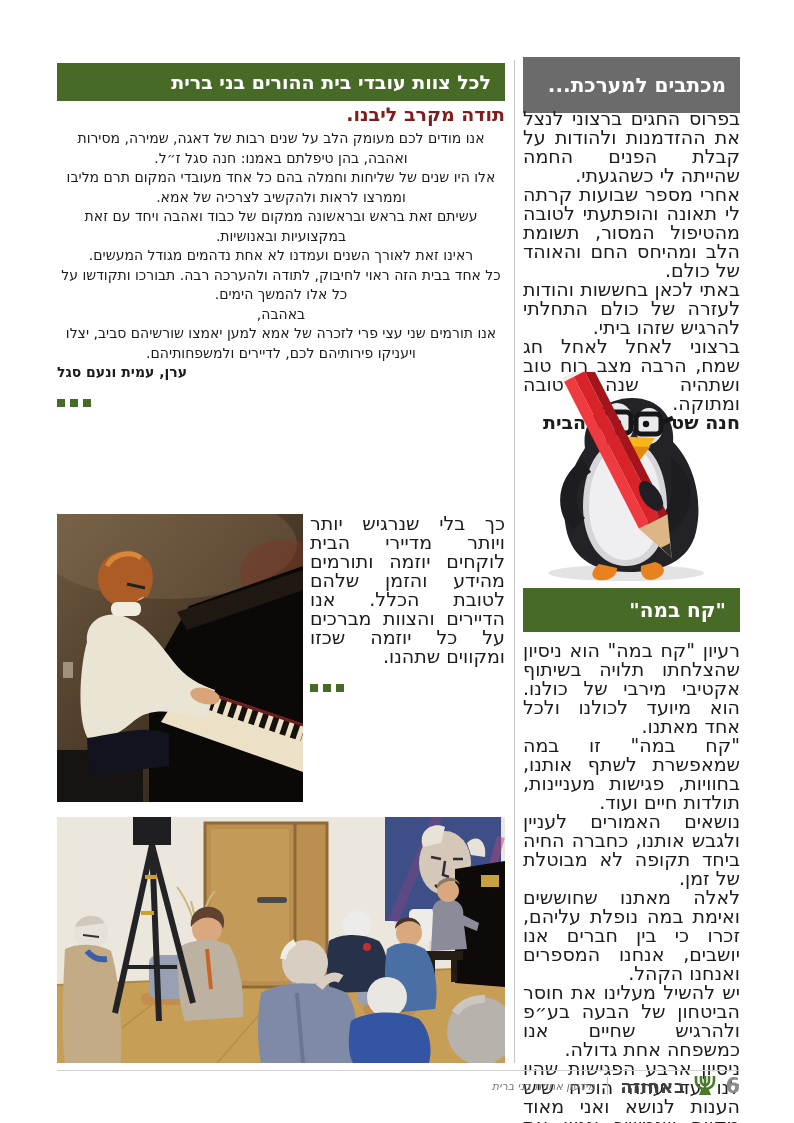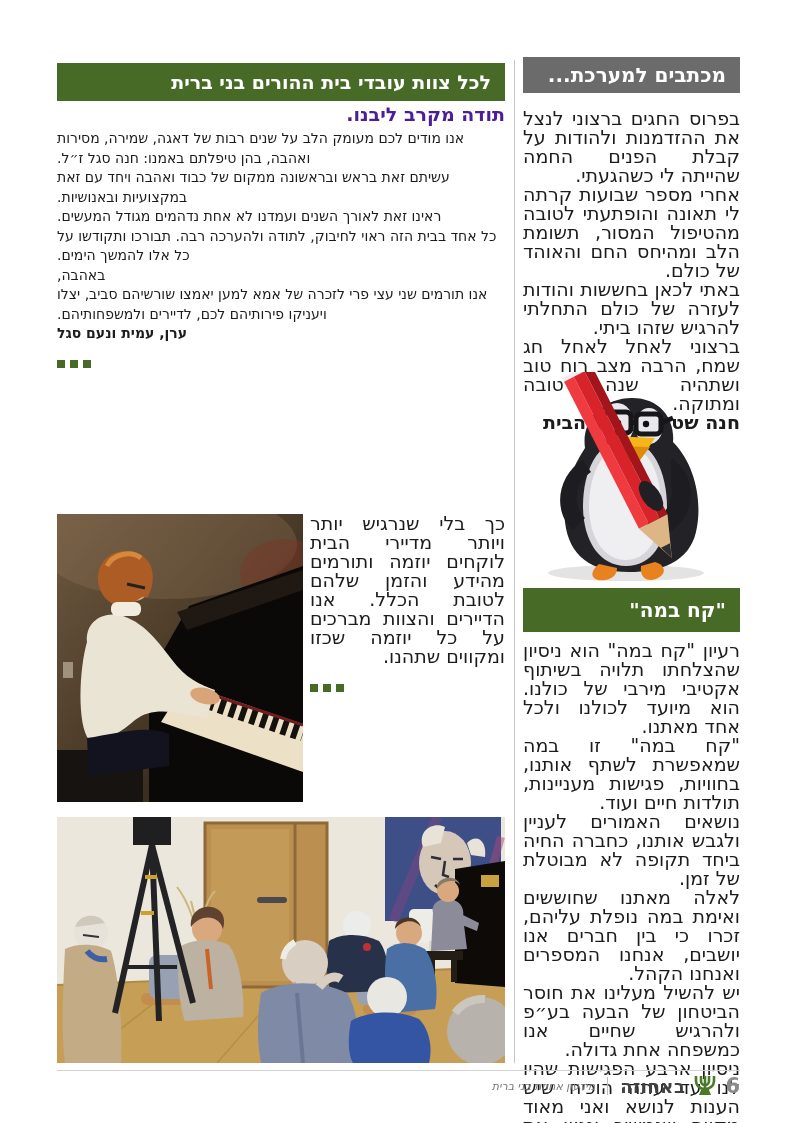--- a/index.html
+++ b/index.html
@@ -2,25 +2,25 @@
 <html lang="he" dir="rtl"><head>
 <meta charset="utf-8">
 <style>
   html,body{margin:0;padding:0;background:#ffffff;}
   body{font-family:"DejaVu Sans","Liberation Sans",sans-serif;}
   #page{position:relative;width:794px;height:1123px;background:#fff;direction:rtl;overflow:hidden;margin:0 auto;}
   .hdr{position:absolute;display:flex;align-items:center;box-sizing:border-box;
        padding:16px 14px;color:#fff;font-weight:bold;}
   .hdr.green{background:#476b26;}
   .hdr.gray{background:#6b6b6b;}
-  .sub{position:absolute;color:#4c1d95;font-weight:bold;font-size:19px;text-align:right;}
+  .sub{position:absolute;color:#7f1d1d;font-weight:bold;font-size:19px;text-align:right;}
   .btxt{position:absolute;color:#1c1c1c;font-size:14px;line-height:19.5px;}
   .btxt.small{font-size:19px;line-height:19px;}
   .btxt p{margin:0;}
-  .rag p{text-align:left;}
+  .rag p{text-align:center;}
   .just p{text-align:justify;text-align-last:right;}
   .sig{font-weight:bold;}
   .sig.left{text-align:left !important;text-align-last:left !important;direction:rtl;}
   .squares{margin-top:10px;direction:ltr;text-align:left;height:9px;}
   .sq{display:inline-block;width:8px;height:8px;background:#476b26;margin-right:5px;}
   .vline{position:absolute;left:514px;top:60px;width:1px;height:1003px;background:#c6c6c6;}
   .imgbox{position:absolute;overflow:hidden;}
   .imgbox svg{display:block;width:100%;height:100%;}
   .footer-line{position:absolute;left:57px;top:1070px;width:683px;height:1px;background:#d2d2d2;}
   .footer{position:absolute;right:54px;top:1074px;display:flex;align-items:center;direction:rtl;gap:7px;}
@@ -37,32 +37,33 @@
   <div class="vline"></div>
 
   <div class="hdr green" style="left:57px;top:63px;width:448px;height:38px;font-size:19px;">
     <span>לכל צוות עובדי בית ההורים בני ברית</span>
   </div>
 
   <div class="sub" style="left:57px;top:103px;width:448px;">תודה מקרב ליבנו.</div>
 
   <div class="btxt rag" style="left:57px;top:129px;width:448px;">
     <p>אנו מודים לכם מעומק הלב על שנים רבות של דאגה, שמירה, מסירות ואהבה, בהן טיפלתם באמנו: חנה סגל ז״ל.</p>
+    <p>אלו היו שנים של שליחות וחמלה בהם כל אחד מעובדי המקום תרם מליבו וממרצו לראות ולהקשיב לצרכיה של אמא.</p>
     <p>עשיתם זאת בראש ובראשונה ממקום של כבוד ואהבה ויחד עם זאת במקצועיות ובאנושיות.</p>
     <p>ראינו זאת לאורך השנים ועמדנו לא אחת נדהמים מגודל המעשים.</p>
     <p>כל אחד בבית הזה ראוי לחיבוק, לתודה ולהערכה רבה. תבורכו ותקודשו על כל אלו להמשך הימים.</p>
     <p>באהבה,</p>
     <p>אנו תורמים שני עצי פרי לזכרה של אמא למען יאמצו שורשיהם סביב, יצלו ויעניקו פירותיהם לכם, לדיירים ולמשפחותיהם.</p>
     <p class="sig left">ערן, עמית ונעם סגל</p>
     <div class="squares">
       <span class="sq"></span><span class="sq"></span><span class="sq"></span>
     </div>
   </div>
 
-  <div class="hdr gray" style="left:523px;top:57px;width:217px;height:36px;font-size:20px;">
+  <div class="hdr gray" style="left:523px;top:57px;width:217px;height:56px;font-size:20px;">
     <span>מכתבים למערכת...</span>
   </div>
 
   <div class="btxt small just" style="left:523px;top:109px;width:217px;">
     <p>בפרוס החגים ברצוני לנצל את ההזדמנות ולהודות על קבלת הפנים החמה שהייתה לי כשהגעתי.</p>
     <p>אחרי מספר שבועות קרתה לי תאונה והופתעתי לטובה מהטיפול המסור, תשומת הלב ומהיחס החם והאוהד של כולם.</p>
     <p>באתי לכאן בחששות והודות לעזרה של כולם התחלתי להרגיש שזהו ביתי.</p>
     <p>ברצוני לאחל לאחל חג שמח, הרבה מצב רוח טוב ושתהיה שנה טובה ומתוקה.</p>
     <p class="sig" style="text-align:right;text-align-last:right;">חנה שטרן, דיירת הבית</p>
   </div>

